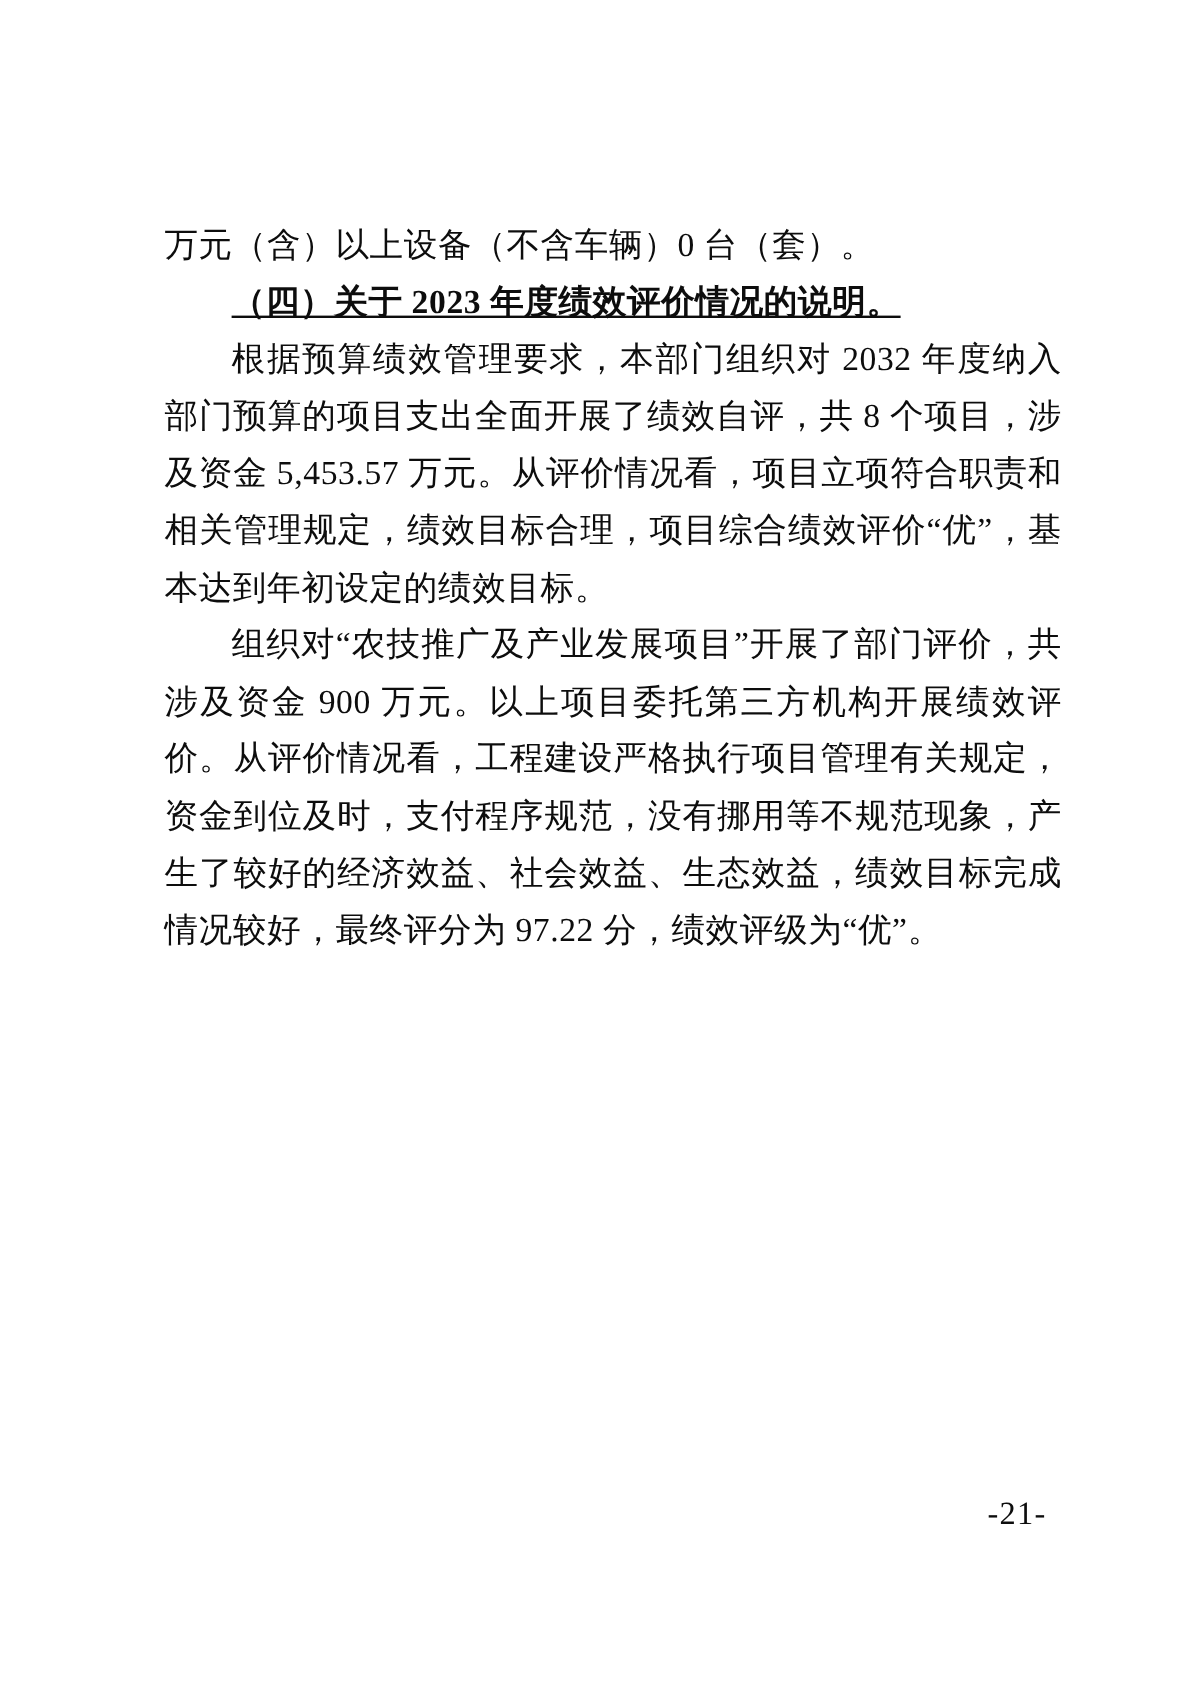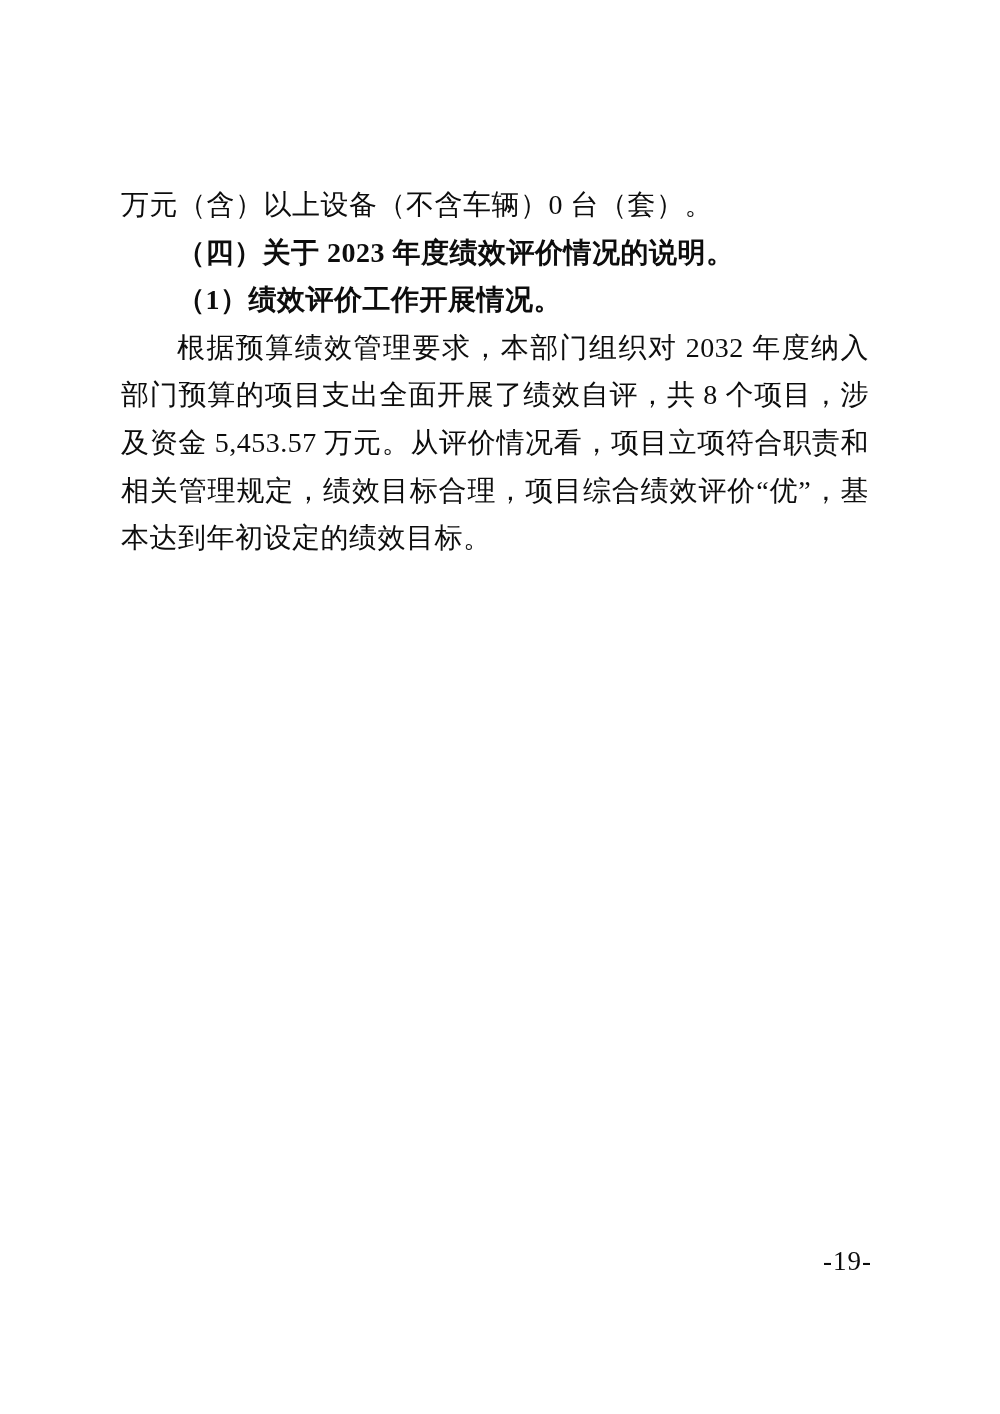--- a/index.html
+++ b/index.html
@@ -11,54 +11,55 @@
     position: relative;
     width: 1000px;
     height: 1414px;
     background: #ffffff;
     overflow: hidden;
     font-family: "Liberation Serif", "DejaVu Serif", serif;
     color: #0d0d0d;
   }
   .content {
     position: absolute;
-    left: 121px;
+    left: 137px;
     top: 181px;
     width: 748px;
     font-size: 28px;
     line-height: 47.6px;
     text-align: justify;
     text-justify: inter-character;
     letter-spacing: 0.5px;
   }
   .content p {
     margin: 0;
     padding: 0;
     text-indent: 2em;
   }
   .content p.no-indent {
     text-indent: 0;
   }
   .content p.heading {
     font-weight: 700;
+    text-decoration: underline;
   }
   .page-number {
     position: absolute;
     top: 1246px;
     right: 128px;
     font-size: 27px;
     line-height: 30px;
     letter-spacing: 1px;
     color: #0d0d0d;
   }
 </style>
 </head>
 <body>
 
 <div class="page">
   <div class="content">
     <p class="no-indent">万元（含）以上设备（不含车辆）0 台（套）。</p>
     <p class="heading">（四）关于 2023 年度绩效评价情况的说明。</p>
-    <p class="heading">（1）绩效评价工作开展情况。</p>
     <p>根据预算绩效管理要求，本部门组织对 2032 年度纳入部门预算的项目支出全面开展了绩效自评，共 8 个项目，涉及资金 5,453.57 万元。从评价情况看，项目立项符合职责和相关管理规定，绩效目标合理，项目综合绩效评价“优”，基本达到年初设定的绩效目标。</p>
+    <p>组织对“农技推广及产业发展项目”开展了部门评价，共涉及资金 900 万元。以上项目委托第三方机构开展绩效评价。从评价情况看，工程建设严格执行项目管理有关规定，资金到位及时，支付程序规范，没有挪用等不规范现象，产生了较好的经济效益、社会效益、生态效益，绩效目标完成情况较好，最终评分为 97.22 分，绩效评级为“优”。</p>
   </div>
-  <div class="page-number">-19-</div>
+  <div class="page-number">-21-</div>
 </div>
 
 </body></html>

